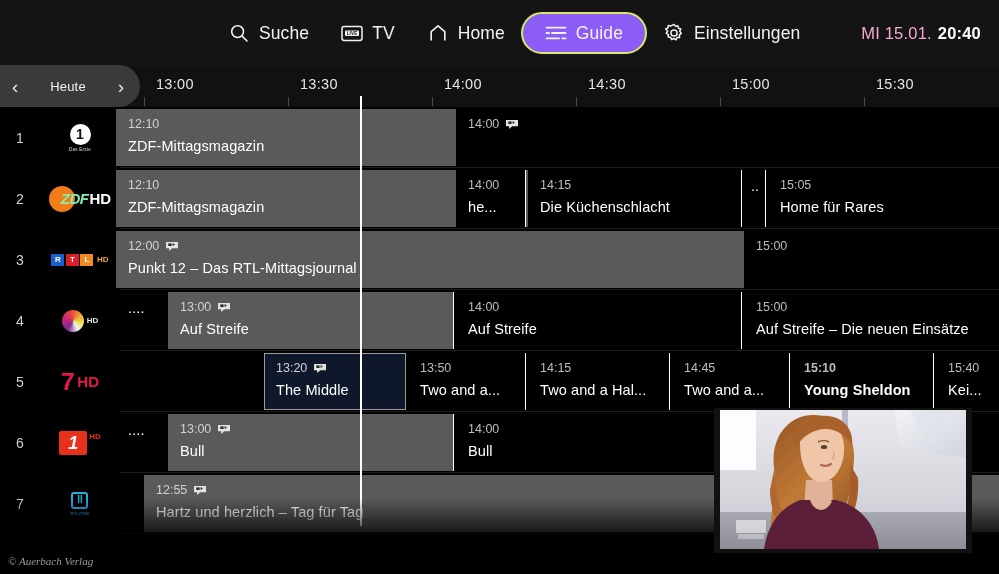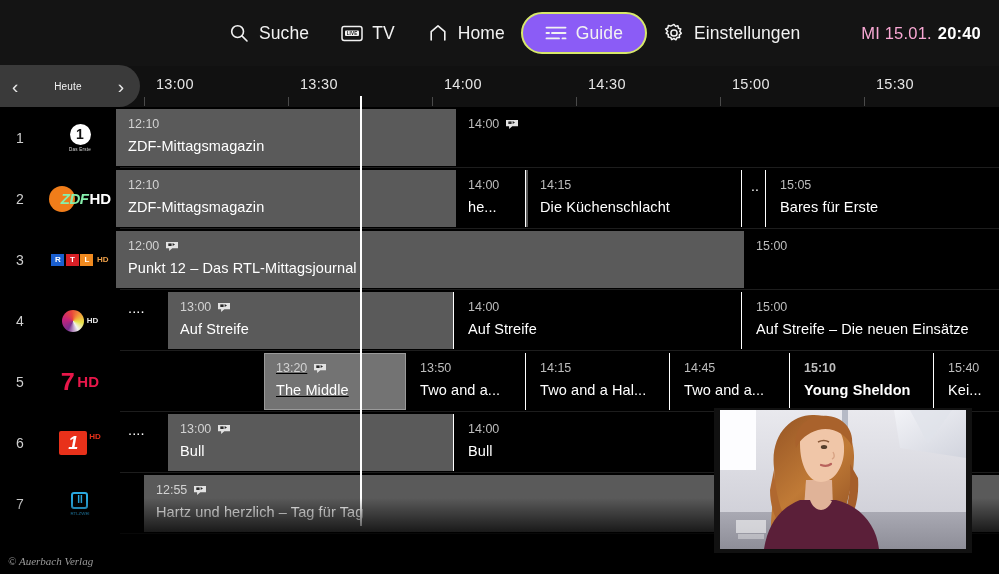--- a/index.html
+++ b/index.html
@@ -62,21 +62,21 @@
   }
   .heute-pill {
     position: absolute; left: -22px; top: -1px;
     width: 162px; height: 42px;
     background: #3a3a3a;
     border-radius: 21px;
     display: flex; align-items: center; justify-content: space-between;
     padding: 0 16px 0 34px;
   }
   .heute-pill .arrow { color: #e9e9e9; font-size: 19px; line-height: 1; }
-  .heute-pill .lbl { color: #f3f3f3; font-size: 10px; letter-spacing:.2px; }
+  .heute-pill .lbl { color: #f3f3f3; font-size: 13px; letter-spacing:.2px; }
 
   .ticks { position: absolute; left: 0; top: 0; width: 999px; height: 41px; }
   .tick { position: absolute; top: 9px; }
   .tick .t-label { color: #e6e6e6; font-size: 14.5px; letter-spacing: .3px; }
   .tick .t-mark {
     position: absolute; left: -12px; top: 22px;
     width: 1px; height: 9px; background: #4a4a4a;
   }
 
   
@@ -110,21 +110,21 @@
     right: 0; height: 61px;
   }
   .prog {
     position: absolute; top: 2px; height: 57px;
     background: #000;
     padding: 9px 10px 0 12px;
     overflow: hidden;
     border-right: 1px solid #ffffff;
   }
   .prog.past { background: #5a5a5a; }
-  .prog.sel  { background: #737373; outline: 1.5px solid #9a9a9a; outline-offset: -1.5px; text-decoration: underline; }
+  .prog.sel  { background: #0f172a; outline: 1.5px solid #9a9a9a; outline-offset: -1.5px; }
   .prog .p-time {
     display: flex; align-items: center; gap: 6px;
     color: #bdbdbd; font-size: 12.5px; line-height: 1;
     margin-bottom: 8px; white-space: nowrap;
   }
   .prog.past .p-time, .prog.sel .p-time { color: #d2d2d2; }
   .prog .p-title {
     color: #ffffff; font-size: 14.5px; line-height: 1.1;
     white-space: nowrap; overflow: hidden;
     letter-spacing: .1px;
@@ -362,21 +362,21 @@
             </div>
             <div class="p-title">Die Küchenschlacht</div>
           </div>
           <div class="prog tiny" style="left: 624px; width: 22px;">
             <div class="p-title">..</div>
           </div>
           <div class="prog" style="left: 648px; width: 233px;">
             <div class="p-time">
               <span>15:05</span>
             </div>
-            <div class="p-title">Bares für Erste</div>
+            <div class="p-title">Home für Rares</div>
           </div>
         </div>
       </div>
       <div class="row" style="top: 122px;">
         <div class="chan">
           <span class="chan-num">3</span>
           <span class="chan-logo">
             <span class="logo-rtl">
               <span class="b r">R</span>
               <span class="b t">T</span>

